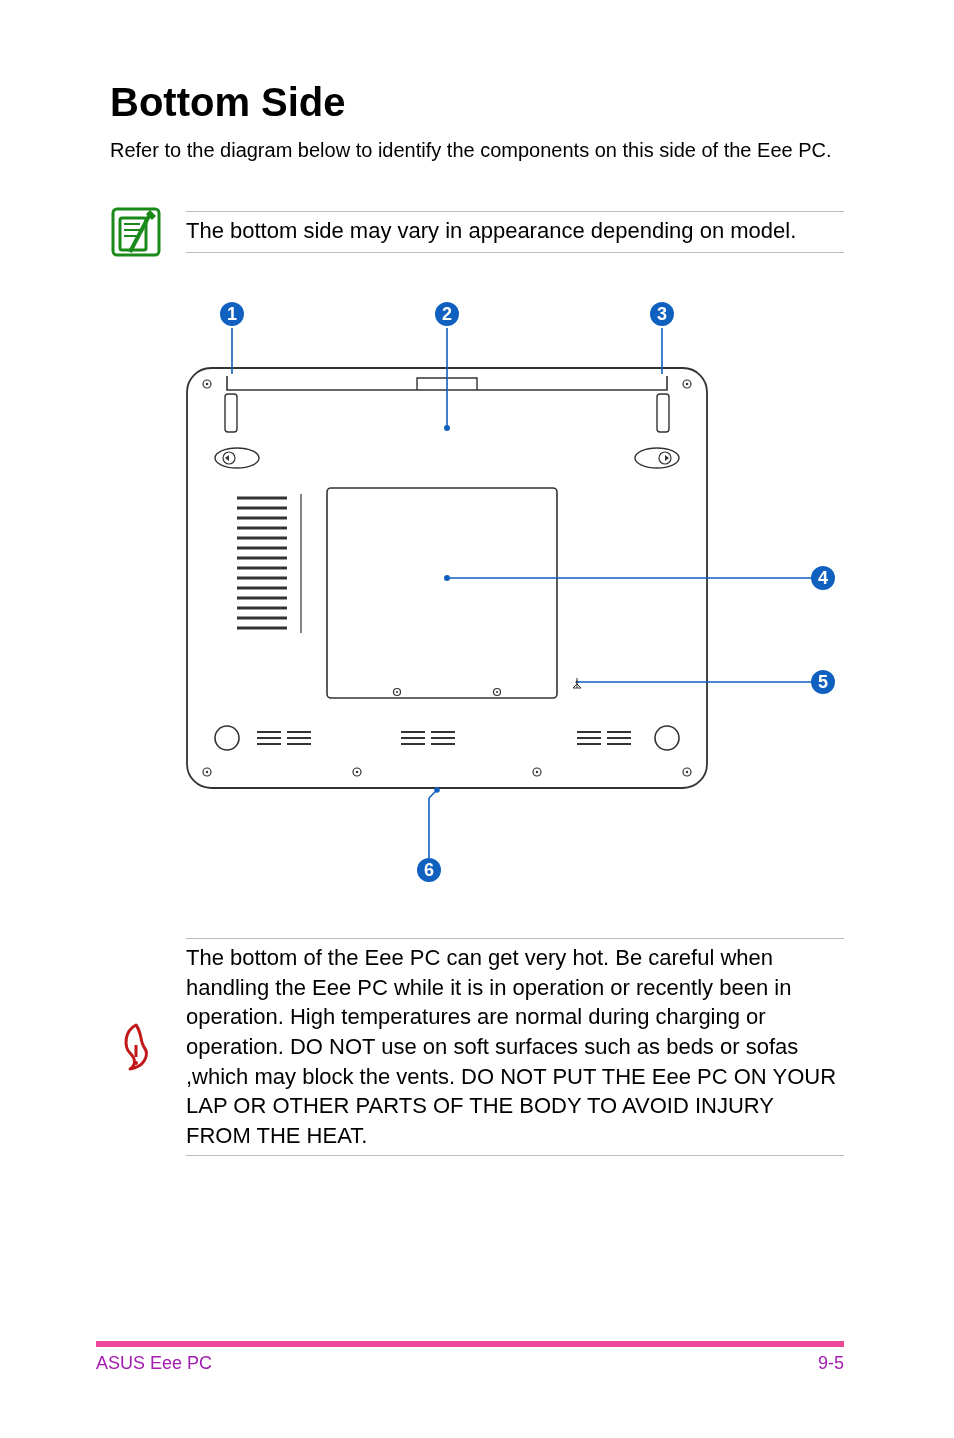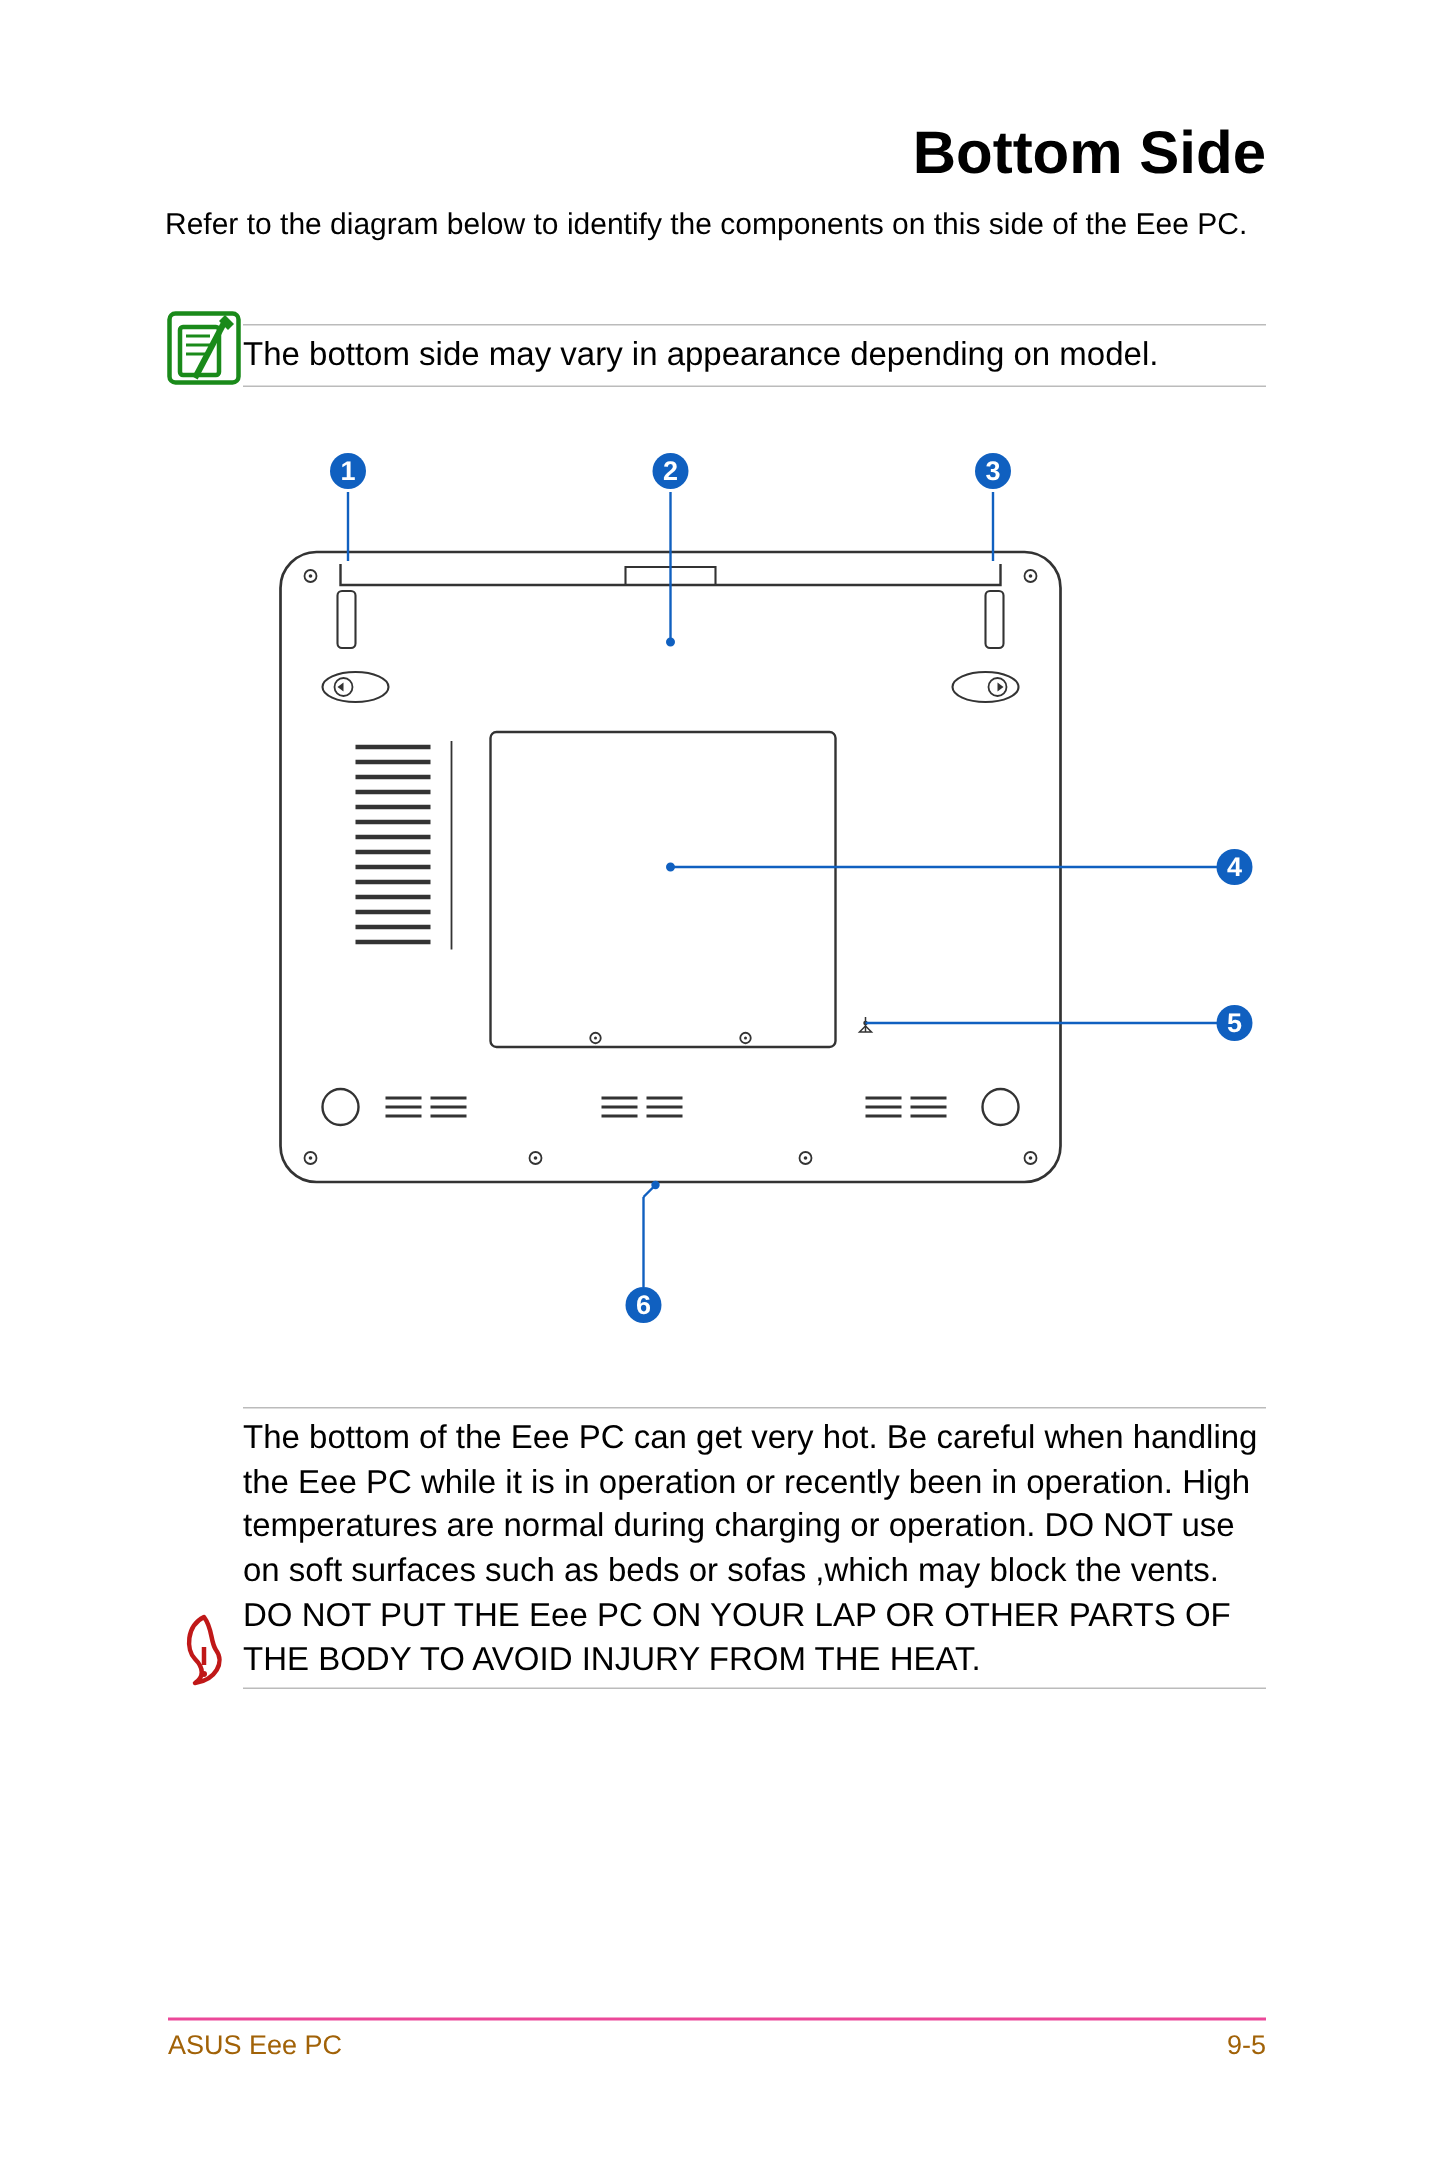--- a/index.html
+++ b/index.html
@@ -16,32 +16,32 @@
     padding: 80px 110px 0 110px;
     box-sizing: border-box;
     height: 100%;
     position: relative;
   }
   h1 {
     font-size: 40px;
     font-weight: 800;
     margin: 0 0 12px 0;
     letter-spacing: 0px;
-    text-align: right;
   }
   .intro {
     font-size: 20px;
     line-height: 1.35;
     margin: 0 0 42px 0;
   }
 
   
   .note-row {
     display: flex;
-    align-items: flex-end;
+    align-items: center;
+    gap: 24px;
     margin-bottom: 40px;
   }
   .note-icon {
     flex: 0 0 52px;
     height: 52px;
   }
   .note-body {
     flex: 1;
     border-top: 1px solid #bbb;
     border-bottom: 1px solid #bbb;
@@ -58,28 +58,28 @@
     position: relative;
     width: 720px;
     height: 600px;
     margin: 0 auto 40px auto;
   }
 
   
   .footer {
     position: absolute;
     bottom: 64px;
-    left: 112px;
+    left: 96px;
     right: 110px;
-    border-top: 2px solid #ec4899;
+    border-top: 6px solid #ec4899;
     padding-top: 6px;
     display: flex;
     justify-content: space-between;
     font-size: 18px;
-    color: #a16207;
+    color: #a21caf;
   }
 </style>
 </head>
 <body>
 
 <div class="page">
   <h1>Bottom Side</h1>
   <p class="intro">Refer to the diagram below to identify the components on this side of the Eee PC.</p>
 
   <div class="note-row">

